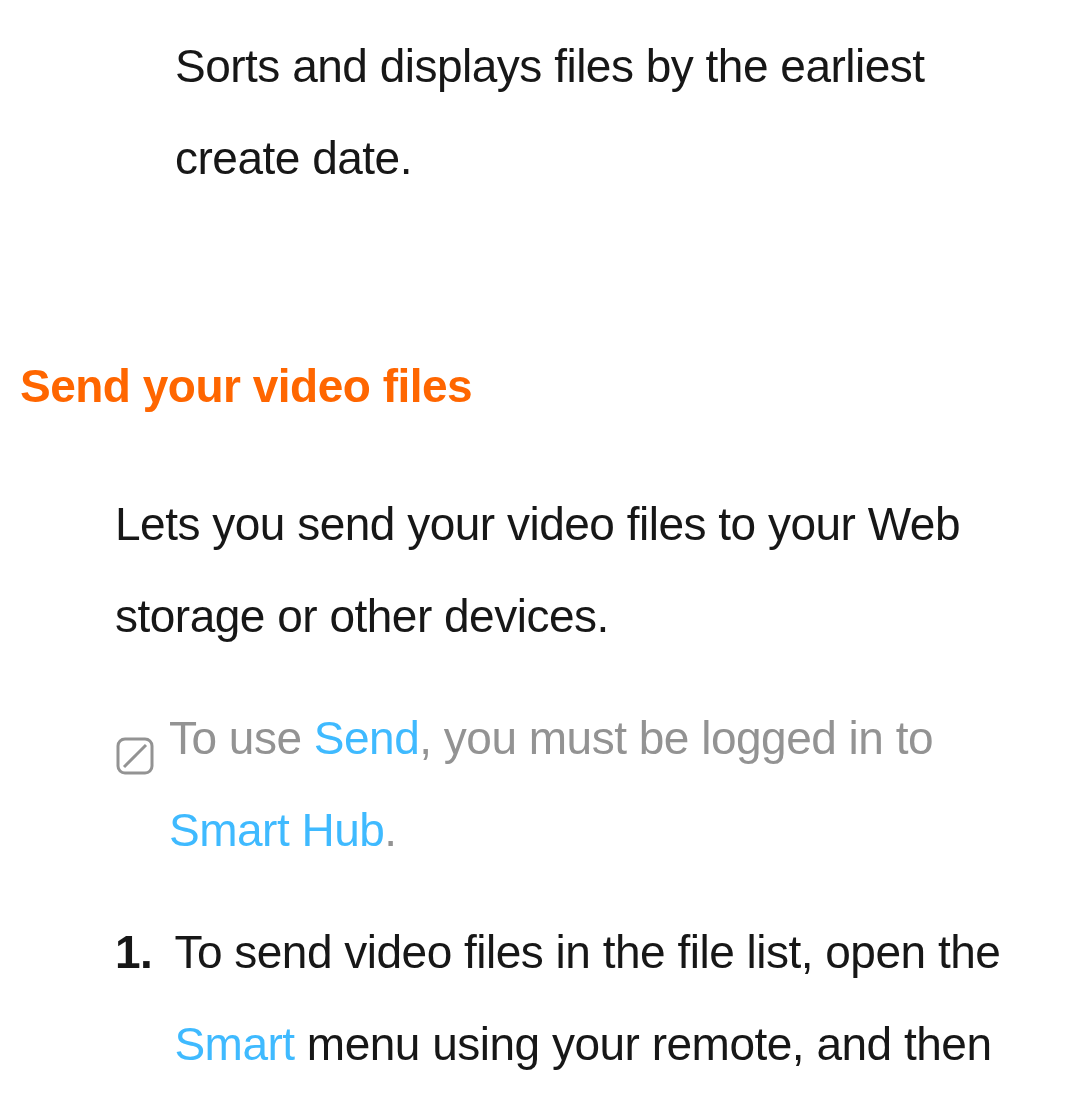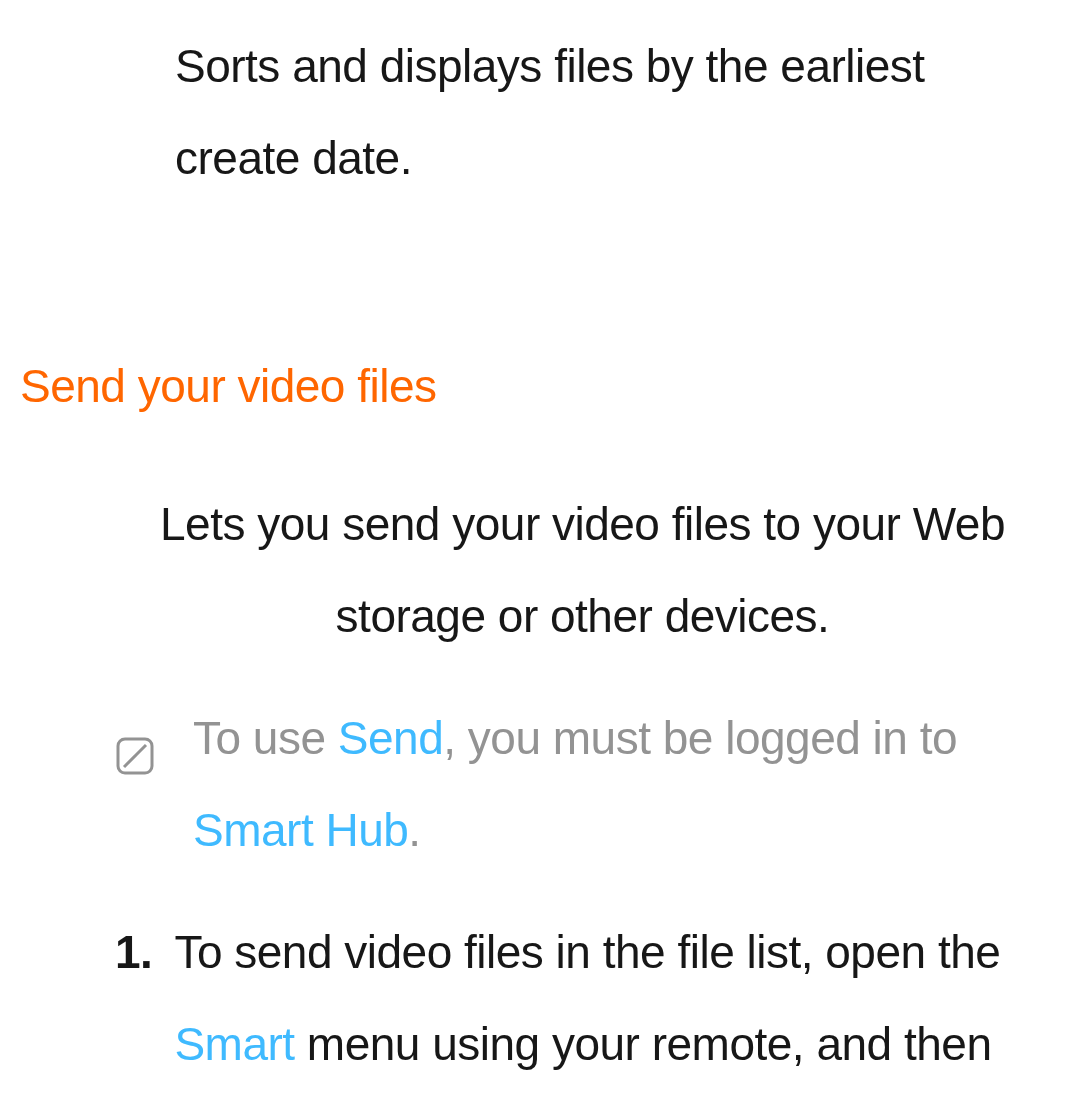--- a/index.html
+++ b/index.html
@@ -19,37 +19,37 @@
     font-size: 46px;
     line-height: 2.0;
     letter-spacing: -0.5px;
   }
   .heading {
     margin-top: 150px;
     font-size: 46px;
     line-height: 1.4;
     color: #ff6600;
     letter-spacing: -0.5px;
+    font-weight: bold;
   }
   .para {
     margin-top: 60px;
     margin-left: 95px;
     font-size: 46px;
     line-height: 2.0;
     letter-spacing: -0.5px;
-    text-align: center;
   }
   .note-row {
     margin-top: 30px;
     margin-left: 95px;
     font-size: 46px;
     line-height: 2.0;
     color: #939393;
     display: flex;
-    gap: 38px;
+    gap: 14px;
     letter-spacing: -0.5px;
   }
   .note-icon {
     flex: 0 0 auto;
     margin-top: 22px;
   }
   .note-text {
     flex: 1 1 auto;
   }
   .list-row {

